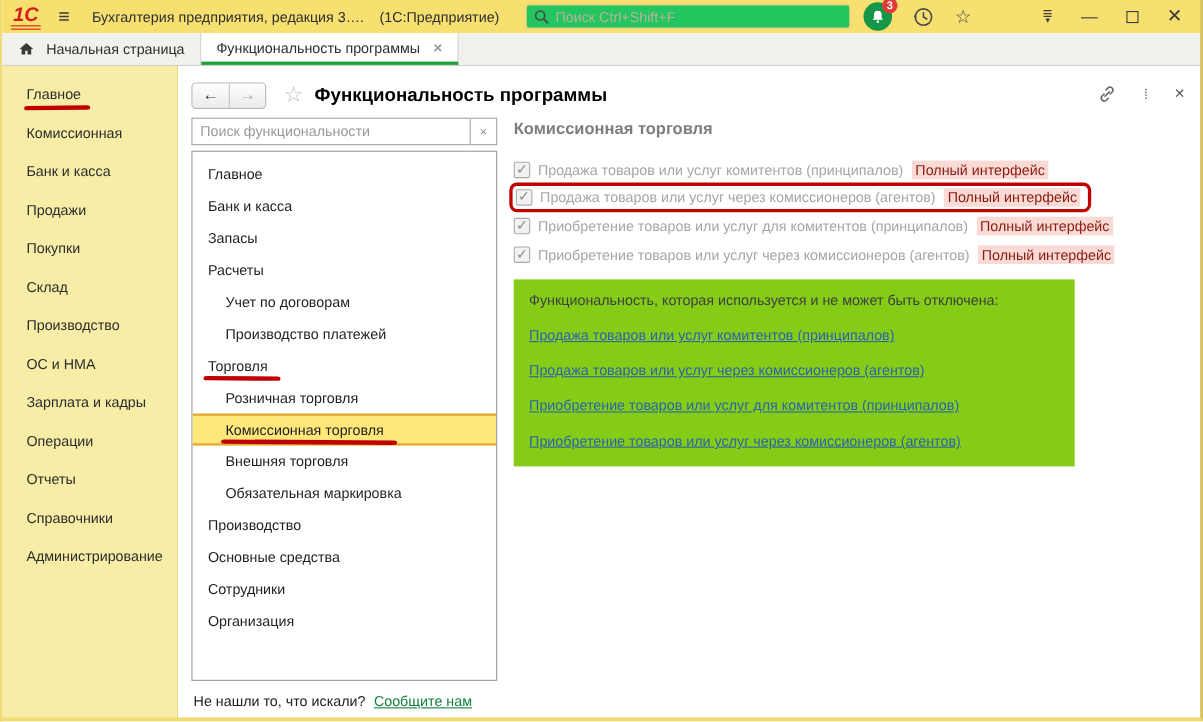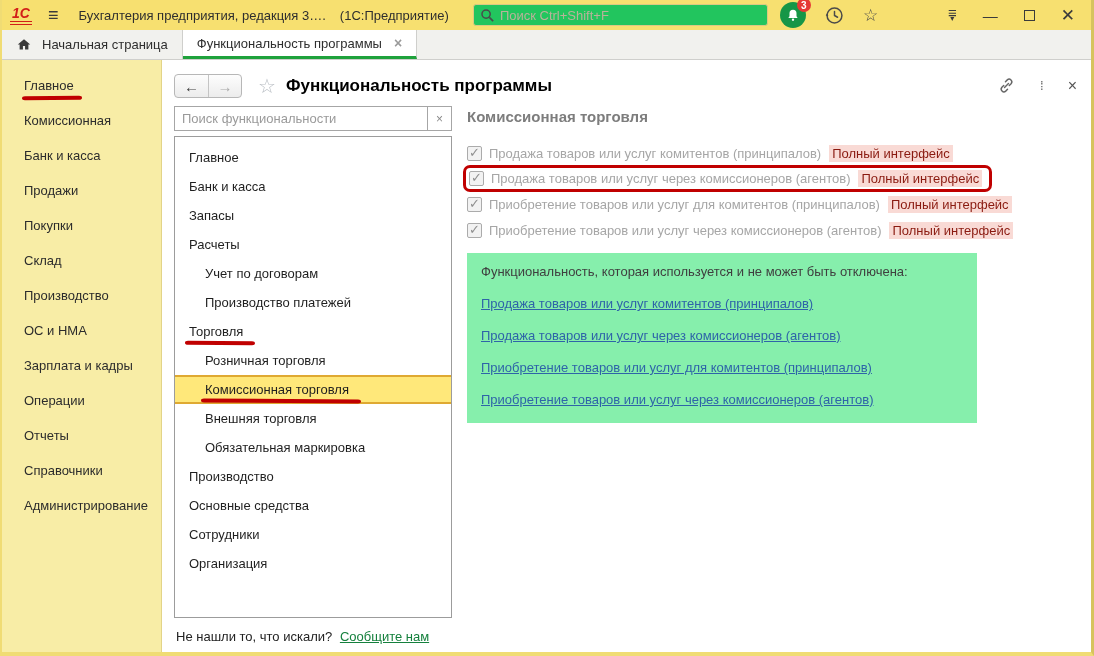--- a/index.html
+++ b/index.html
@@ -4,21 +4,21 @@
 <style>
   * { box-sizing: border-box; margin: 0; padding: 0; }
   html,body { width:1094px; height:656px; overflow:hidden; }
   body { font-family:"Liberation Sans","DejaVu Sans",sans-serif; font-size:13px; color:#333; }
 
   .app { width:1094px; height:656px; display:flex; flex-direction:column;
          border-left:2px solid #f0dc74; border-right:3px solid #d6c35e; border-bottom:4px solid #f0dc74; background:#fff; }
 
   
   .titlebar { height:30px; background:#f7e070; display:flex; align-items:center; flex:0 0 30px; padding:0 8px; }
-  .logo { color:#d21f18; font-weight:bold; font-size:14px; font-style:italic; line-height:1;
+  .logo { color:#d21f18; font-weight:bold; font-size:18px; font-style:italic; line-height:1;
           border-bottom:4px double #d21f18; padding:0 2px 1px 2px; margin-right:16px; }
   .hamburger { font-size:18px; color:#3b3b3b; margin-right:20px; cursor:pointer; }
   .app-title { color:#2e2e2e; margin-right:14px; white-space:nowrap; }
   .app-platform { color:#2e2e2e; white-space:nowrap; }
   .tb-search { margin-left:24px; width:295px; height:22px; background:#22c55e; border:1px solid #dcc982;
                border-radius:3px; display:flex; align-items:center; padding:0 6px; }
   .tb-search input { border:none; outline:none; background:transparent; width:100%; font-size:13px; color:#444;
                      font-family:inherit; }
   .tb-search input::placeholder { color:#b9b29a; }
   .tb-icons { display:flex; align-items:center; gap:18px; margin-left:12px; }
@@ -87,21 +87,21 @@
   .right-col { margin-left:15px; padding-top:2px; flex:1; min-width:0; }
   .section-heading { font-size:15px; font-weight:bold; color:#7d7d7d; margin-bottom:20px; }
   .feature-row { display:flex; align-items:center; margin-bottom:9px; width:fit-content; white-space:nowrap; }
   .feature-row.highlighted { border:3px solid #c00000; border-radius:7px; padding:2px 7px 2px 3px; margin:-6px 0 4px -4px; }
   .checkbox { width:15px; height:15px; border:1px solid #ababab; background:#f2f2f2; border-radius:2px;
               position:relative; flex:0 0 15px; margin-right:7px; }
   .checkbox::after { content:"✓"; position:absolute; left:1px; top:-2px; color:#8f8f8f; font-size:13px; font-weight:bold; }
   .feature-label { color:#a6a6a6; margin-right:8px; }
   .feature-badge { background:#f9dad5; color:#8a1a10; padding:1px 3px; font-size:13px; }
 
-  .infobox { margin-top:14px; background:#86efac; width:510px; padding:11px 14px 16px 14px; }
+  .infobox { margin-top:14px; background:#84cc16; width:510px; padding:11px 14px 16px 14px; }
   .infobox-title { color:#3f3f3f; margin-bottom:2px; }
   .info-link { display:block; color:#2e64a8; text-decoration:underline; margin-top:17px; cursor:pointer; white-space:nowrap; }
 
   svg { display:block; }
 </style>
 </head>
 <body>
 
 <div class="app">
 

